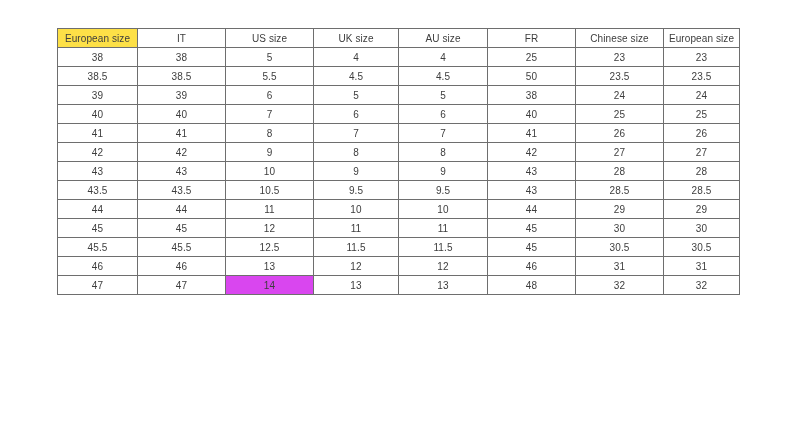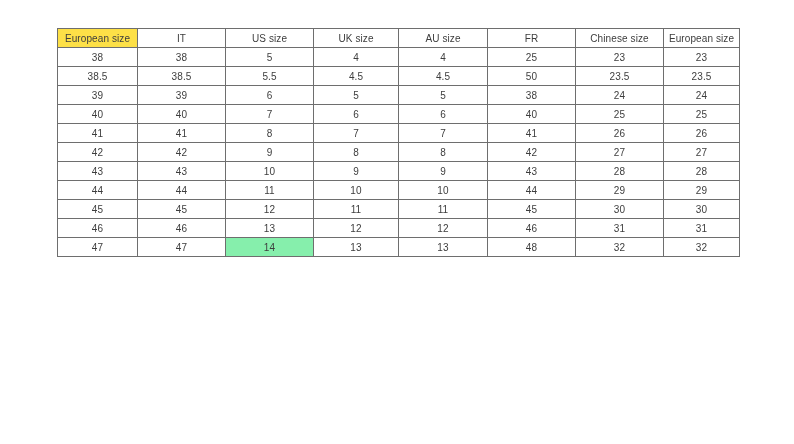--- a/index.html
+++ b/index.html
@@ -132,53 +132,73 @@
           <td style="border-color: rgb(110, 110, 110); color: rgb(61, 61, 61); background: rgb(255, 255, 255);">43</td>
           <td style="border-color: rgb(110, 110, 110); color: rgb(61, 61, 61); background: rgb(255, 255, 255);">43</td>
           <td style="border-color: rgb(110, 110, 110); color: rgb(61, 61, 61); background: rgb(255, 255, 255);">10</td>
           <td style="border-color: rgb(110, 110, 110); color: rgb(61, 61, 61); background: rgb(255, 255, 255);">9</td>
           <td style="border-color: rgb(110, 110, 110); color: rgb(61, 61, 61); background: rgb(255, 255, 255);">9</td>
           <td style="border-color: rgb(110, 110, 110); color: rgb(61, 61, 61); background: rgb(255, 255, 255);">43</td>
           <td style="border-color: rgb(110, 110, 110); color: rgb(61, 61, 61); background: rgb(255, 255, 255);">28</td>
           <td style="border-color: rgb(110, 110, 110); color: rgb(61, 61, 61); background: rgb(255, 255, 255);">28</td>
         </tr>
         <tr>
+          <td style="border-color: rgb(110, 110, 110); color: rgb(61, 61, 61); background: rgb(255, 255, 255);">43.5</td>
+          <td style="border-color: rgb(110, 110, 110); color: rgb(61, 61, 61); background: rgb(255, 255, 255);">43.5</td>
+          <td style="border-color: rgb(110, 110, 110); color: rgb(61, 61, 61); background: rgb(255, 255, 255);">10.5</td>
+          <td style="border-color: rgb(110, 110, 110); color: rgb(61, 61, 61); background: rgb(255, 255, 255);">9.5</td>
+          <td style="border-color: rgb(110, 110, 110); color: rgb(61, 61, 61); background: rgb(255, 255, 255);">9.5</td>
+          <td style="border-color: rgb(110, 110, 110); color: rgb(61, 61, 61); background: rgb(255, 255, 255);">43</td>
+          <td style="border-color: rgb(110, 110, 110); color: rgb(61, 61, 61); background: rgb(255, 255, 255);">28.5</td>
+          <td style="border-color: rgb(110, 110, 110); color: rgb(61, 61, 61); background: rgb(255, 255, 255);">28.5</td>
+        </tr>
+        <tr>
           <td style="border-color: rgb(110, 110, 110); color: rgb(61, 61, 61); background: rgb(255, 255, 255);">44</td>
           <td style="border-color: rgb(110, 110, 110); color: rgb(61, 61, 61); background: rgb(255, 255, 255);">44</td>
           <td style="border-color: rgb(110, 110, 110); color: rgb(61, 61, 61); background: rgb(255, 255, 255);">11</td>
           <td style="border-color: rgb(110, 110, 110); color: rgb(61, 61, 61); background: rgb(255, 255, 255);">10</td>
           <td style="border-color: rgb(110, 110, 110); color: rgb(61, 61, 61); background: rgb(255, 255, 255);">10</td>
           <td style="border-color: rgb(110, 110, 110); color: rgb(61, 61, 61); background: rgb(255, 255, 255);">44</td>
           <td style="border-color: rgb(110, 110, 110); color: rgb(61, 61, 61); background: rgb(255, 255, 255);">29</td>
           <td style="border-color: rgb(110, 110, 110); color: rgb(61, 61, 61); background: rgb(255, 255, 255);">29</td>
         </tr>
         <tr>
           <td style="border-color: rgb(110, 110, 110); color: rgb(61, 61, 61); background: rgb(255, 255, 255);">45</td>
           <td style="border-color: rgb(110, 110, 110); color: rgb(61, 61, 61); background: rgb(255, 255, 255);">45</td>
           <td style="border-color: rgb(110, 110, 110); color: rgb(61, 61, 61); background: rgb(255, 255, 255);">12</td>
           <td style="border-color: rgb(110, 110, 110); color: rgb(61, 61, 61); background: rgb(255, 255, 255);">11</td>
           <td style="border-color: rgb(110, 110, 110); color: rgb(61, 61, 61); background: rgb(255, 255, 255);">11</td>
           <td style="border-color: rgb(110, 110, 110); color: rgb(61, 61, 61); background: rgb(255, 255, 255);">45</td>
           <td style="border-color: rgb(110, 110, 110); color: rgb(61, 61, 61); background: rgb(255, 255, 255);">30</td>
           <td style="border-color: rgb(110, 110, 110); color: rgb(61, 61, 61); background: rgb(255, 255, 255);">30</td>
         </tr>
         <tr>
+          <td style="border-color: rgb(110, 110, 110); color: rgb(61, 61, 61); background: rgb(255, 255, 255);">45.5</td>
+          <td style="border-color: rgb(110, 110, 110); color: rgb(61, 61, 61); background: rgb(255, 255, 255);">45.5</td>
+          <td style="border-color: rgb(110, 110, 110); color: rgb(61, 61, 61); background: rgb(255, 255, 255);">12.5</td>
+          <td style="border-color: rgb(110, 110, 110); color: rgb(61, 61, 61); background: rgb(255, 255, 255);">11.5</td>
+          <td style="border-color: rgb(110, 110, 110); color: rgb(61, 61, 61); background: rgb(255, 255, 255);">11.5</td>
+          <td style="border-color: rgb(110, 110, 110); color: rgb(61, 61, 61); background: rgb(255, 255, 255);">45</td>
+          <td style="border-color: rgb(110, 110, 110); color: rgb(61, 61, 61); background: rgb(255, 255, 255);">30.5</td>
+          <td style="border-color: rgb(110, 110, 110); color: rgb(61, 61, 61); background: rgb(255, 255, 255);">30.5</td>
+        </tr>
+        <tr>
           <td style="border-color: rgb(110, 110, 110); color: rgb(61, 61, 61); background: rgb(255, 255, 255);">46</td>
           <td style="border-color: rgb(110, 110, 110); color: rgb(61, 61, 61); background: rgb(255, 255, 255);">46</td>
           <td style="border-color: rgb(110, 110, 110); color: rgb(61, 61, 61); background: rgb(255, 255, 255);">13</td>
           <td style="border-color: rgb(110, 110, 110); color: rgb(61, 61, 61); background: rgb(255, 255, 255);">12</td>
           <td style="border-color: rgb(110, 110, 110); color: rgb(61, 61, 61); background: rgb(255, 255, 255);">12</td>
           <td style="border-color: rgb(110, 110, 110); color: rgb(61, 61, 61); background: rgb(255, 255, 255);">46</td>
           <td style="border-color: rgb(110, 110, 110); color: rgb(61, 61, 61); background: rgb(255, 255, 255);">31</td>
           <td style="border-color: rgb(110, 110, 110); color: rgb(61, 61, 61); background: rgb(255, 255, 255);">31</td>
         </tr>
         <tr>
           <td style="border-color: rgb(110, 110, 110); color: rgb(61, 61, 61); background: rgb(255, 255, 255);">47</td>
           <td style="border-color: rgb(110, 110, 110); color: rgb(61, 61, 61); background: rgb(255, 255, 255);">47</td>
-          <td style="border-color: rgb(110, 110, 110); color: rgb(61, 61, 61); background: #86efac;">14</td>
+          <td style="border-color: rgb(110, 110, 110); color: rgb(61, 61, 61); background: #d946ef;">14</td>
           <td style="border-color: rgb(110, 110, 110); color: rgb(61, 61, 61); background: rgb(255, 255, 255);">13</td>
           <td style="border-color: rgb(110, 110, 110); color: rgb(61, 61, 61); background: rgb(255, 255, 255);">13</td>
           <td style="border-color: rgb(110, 110, 110); color: rgb(61, 61, 61); background: rgb(255, 255, 255);">48</td>
           <td style="border-color: rgb(110, 110, 110); color: rgb(61, 61, 61); background: rgb(255, 255, 255);">32</td>
           <td style="border-color: rgb(110, 110, 110); color: rgb(61, 61, 61); background: rgb(255, 255, 255);">32</td>
         </tr>
       </tbody>
   </table>
 </div>
 

